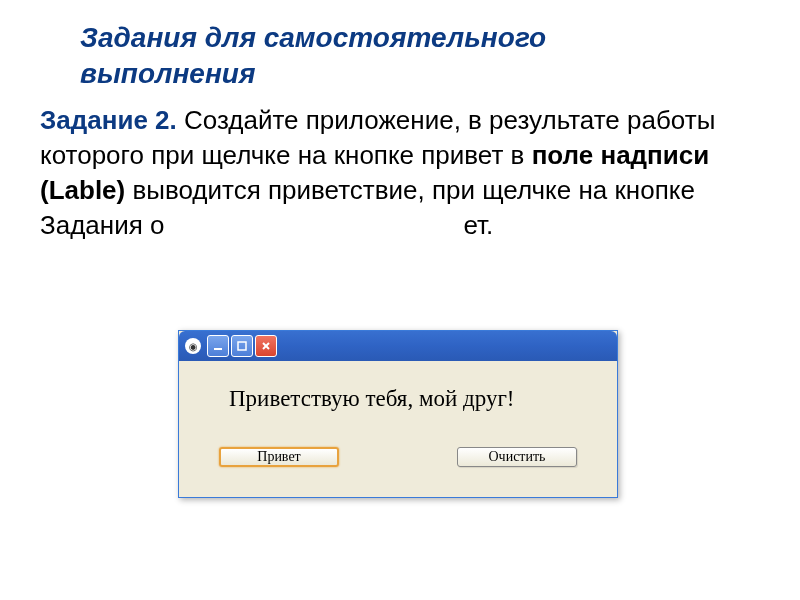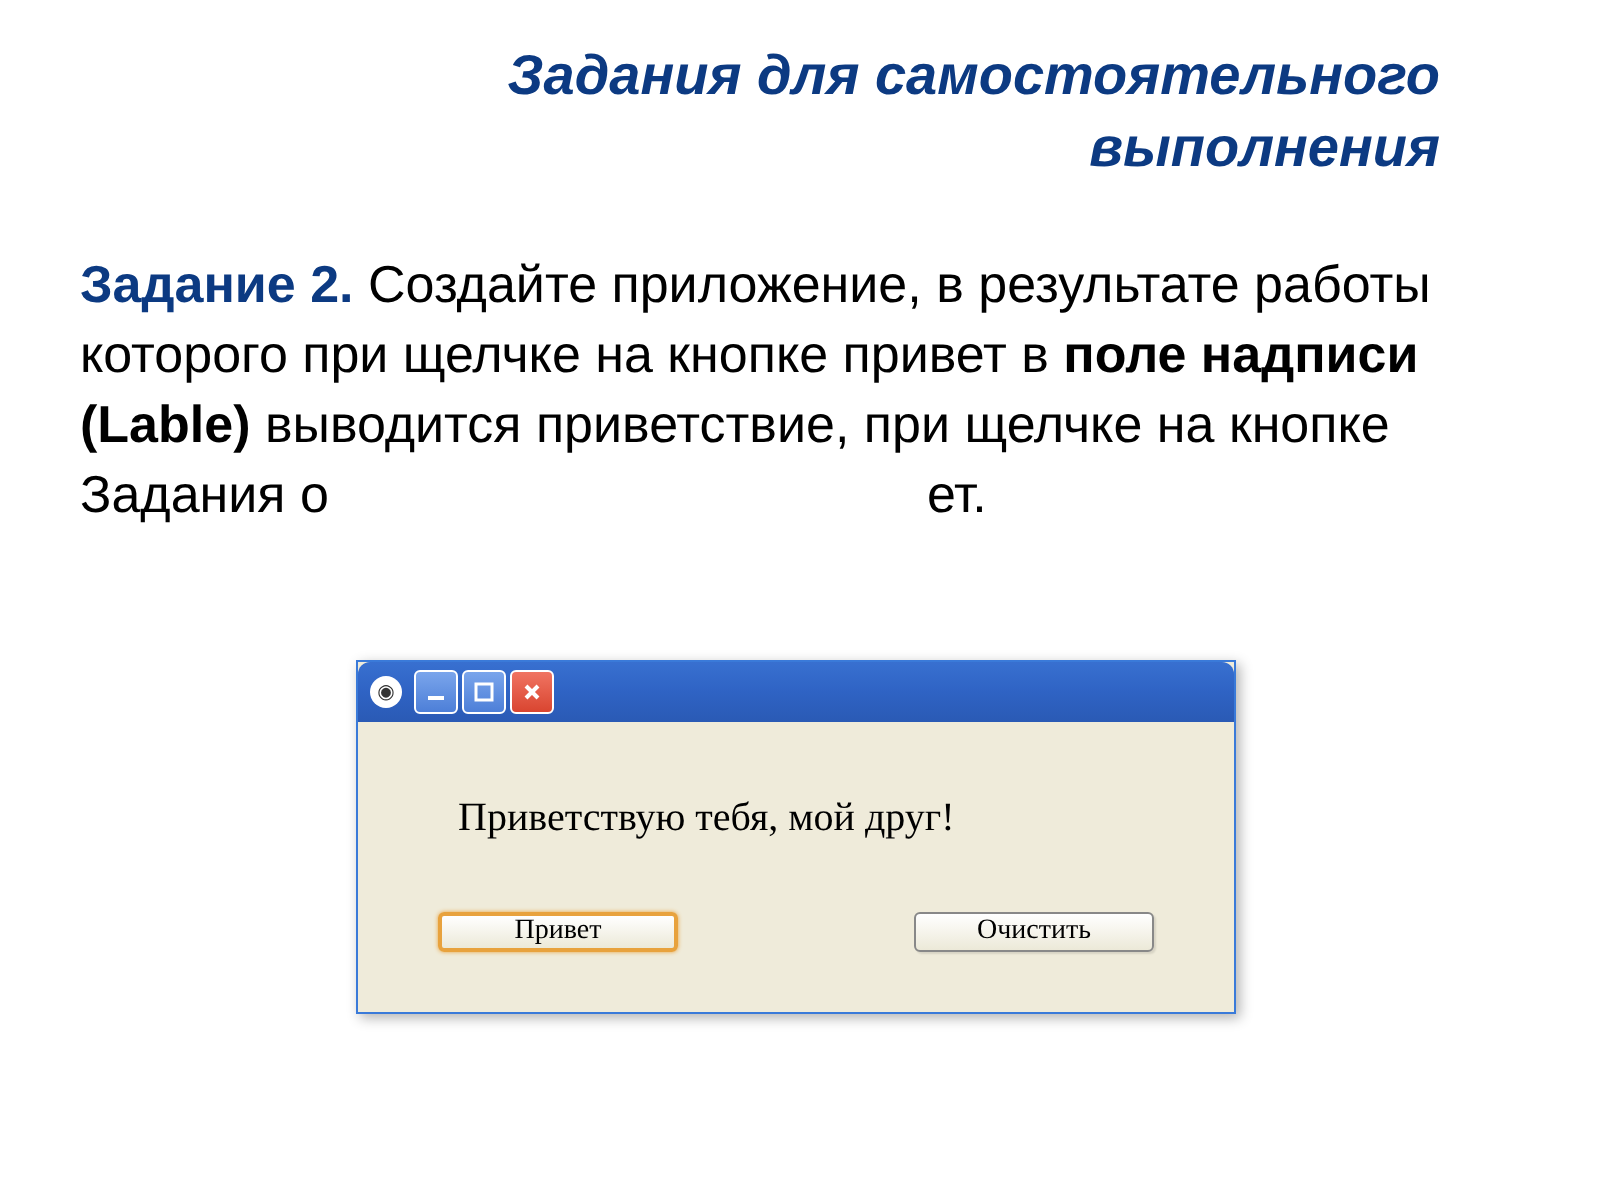--- a/index.html
+++ b/index.html
@@ -16,23 +16,23 @@
       overflow: hidden;
     }
     .container {
       padding: 20px 30px;
     }
     .title {
       color: #0c3a82;
       font-size: 28px;
       font-weight: bold;
       font-style: italic;
-      text-align: right;
+      text-align: left;
       line-height: 1.3;
-      margin-bottom: 32px;
+      margin-bottom: 10px;
       padding: 0 50px;
     }
     .task-text {
       font-size: 26px;
       line-height: 1.35;
       color: #000000;
       padding: 0 10px;
     }
     .task-label {
       color: #0c3a82;
@@ -101,25 +101,24 @@
     .control-btn svg {
       width: 12px;
       height: 12px;
     }
     .window-content {
       padding: 25px 30px 30px 30px;
       background: #efebda;
     }
     .greeting-label {
       font-family: "Times New Roman", serif;
-      font-size: 20px;
+      font-size: 23px;
       color: #000000;
       margin-bottom: 35px;
       margin-left: 20px;
-      margin-top: 12px;
     }
     .button-row {
       display: flex;
       justify-content: space-between;
       padding: 0 10px;
     }
     .app-button {
       width: 120px;
       height: 20px;
       background: linear-gradient(to bottom, #ffffff 0%, #ece9d8 100%);

